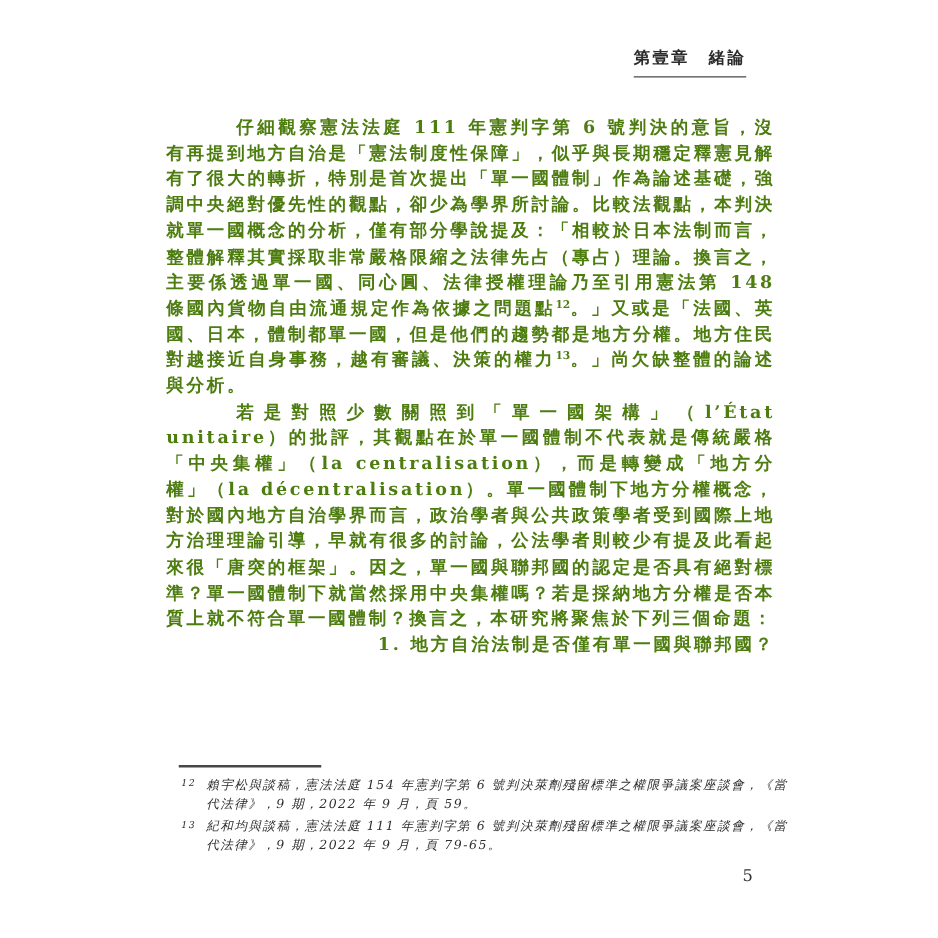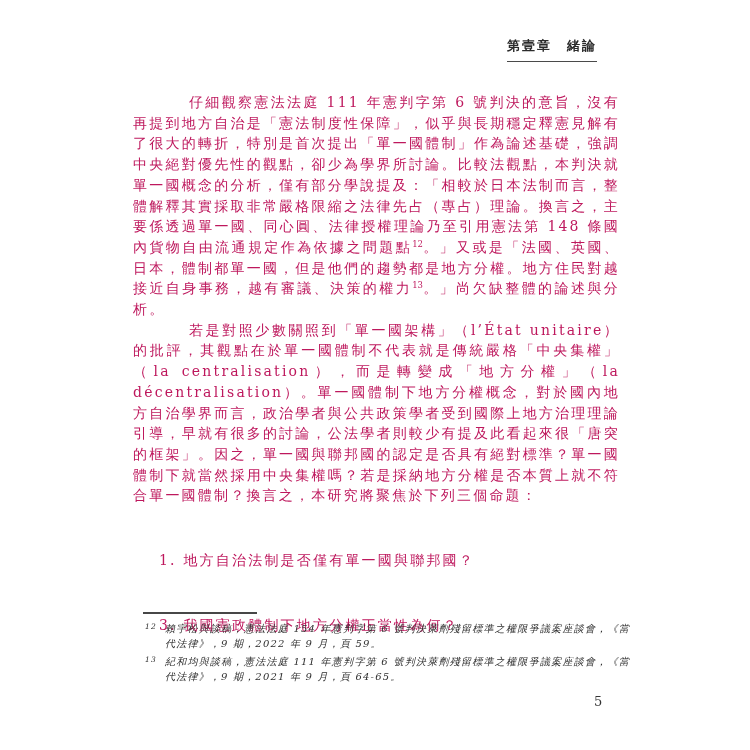--- a/index.html
+++ b/index.html
@@ -11,25 +11,25 @@
   .running-head{
     position:absolute;top:37px;right:142px;
     font-family:"DejaVu Sans","Liberation Sans",sans-serif;
     font-size:13px;font-weight:700;letter-spacing:2px;color:#2b2b2b;
     border-bottom:1.5px solid #4a4a4a;padding-bottom:6px;display:inline-block;
   }
   
   .content{position:absolute;left:133px;top:92px;width:487px;}
   .para{
     margin:0;font-size:14px;line-height:20.7px;letter-spacing:2.2px;
-    text-align:justify;text-justify:inter-character;color:#be185d;
+    text-align:justify;text-justify:inter-character;color:#4d7c0f;font-weight:bold;
   }
   .para.indent{text-indent:56px;}
   .qlist{margin:0;padding-left:26px;}
-  .qlist .para{text-align:left;margin-top:44px;}
+  .qlist .para{text-align:right;}
   sup.fnref{font-size:8.5px;letter-spacing:0;line-height:0;vertical-align:5px;}
   
   .footnotes{position:absolute;left:133px;top:612px;width:497px;}
   .fn-rule{width:114px;border-top:2px solid #474747;margin:0 0 8px 10px;height:0;}
   .fn{
     display:flex;align-items:flex-start;
     font-style:italic;font-size:10px;line-height:14.5px;letter-spacing:1.2px;
     color:#2e2e2e;margin-bottom:4px;
   }
   .fn-marker{flex:0 0 32px;box-sizing:border-box;padding-left:12px;
@@ -48,35 +48,34 @@
   </div>
 
   <div class="content">
 
     <p class="para indent"><span>仔細觀察憲法法庭 111 年憲判字第 6 號判決的意旨，沒有再提到地方自治是「憲法制度性保障」，似乎與長期穩定釋憲見解有了很大的轉折，特別是首次提出「單一國體制」作為論述基礎，強調中央絕對優先性的觀點，卻少為學界所討論。比較法觀點，本判決就單一國概念的分析，僅有部分學說提及：「相較於日本法制而言，整體解釋其實採取非常嚴格限縮之法律先占（專占）理論。換言之，主要係透過單一國、同心圓、法律授權理論乃至引用憲法第 148 條國內貨物自由流通規定作為依據之問題點</span><sup class="fnref">12</sup><span>。」又或是「法國、英國、日本，體制都單一國，但是他們的趨勢都是地方分權。地方住民對越接近自身事務，越有審議、決策的權力</span><sup class="fnref">13</sup><span>。」尚欠缺整體的論述與分析。</span></p>
 
     <p class="para indent">若是對照少數關照到「單一國架構」（l’État unitaire）的批評，其觀點在於單一國體制不代表就是傳統嚴格「中央集權」（la centralisation），而是轉變成「地方分權」（la décentralisation）。單一國體制下地方分權概念，對於國內地方自治學界而言，政治學者與公共政策學者受到國際上地方治理理論引導，早就有很多的討論，公法學者則較少有提及此看起來很「唐突的框架」。因之，單一國與聯邦國的認定是否具有絕對標準？單一國體制下就當然採用中央集權嗎？若是採納地方分權是否本質上就不符合單一國體制？換言之，本研究將聚焦於下列三個命題：</p>
 
     <div class="qlist">
       <p class="para">1. 地方自治法制是否僅有單一國與聯邦國？</p>
-      <p class="para">3. 我國憲政體制下地方分權正當性為何？</p>
     </div>
 
 
   </div>
 
   <div class="footnotes">
     <div class="fn-rule"></div>
 
     <div class="fn">
       <span class="fn-marker">12</span>
       <span class="fn-text">賴宇松與談稿，憲法法庭 154 年憲判字第 6 號判決萊劑殘留標準之權限爭議案座談會，《當代法律》，9 期，2022 年 9 月，頁 59。</span>
     </div>
 
     <div class="fn">
       <span class="fn-marker">13</span>
-      <span class="fn-text">紀和均與談稿，憲法法庭 111 年憲判字第 6 號判決萊劑殘留標準之權限爭議案座談會，《當代法律》，9 期，2021 年 9 月，頁 64-65。</span>
+      <span class="fn-text">紀和均與談稿，憲法法庭 111 年憲判字第 6 號判決萊劑殘留標準之權限爭議案座談會，《當代法律》，9 期，2022 年 9 月，頁 79-65。</span>
     </div>
   </div>
 
   <div class="page-num">5</div>
 
 </div>
 
 </body></html>

